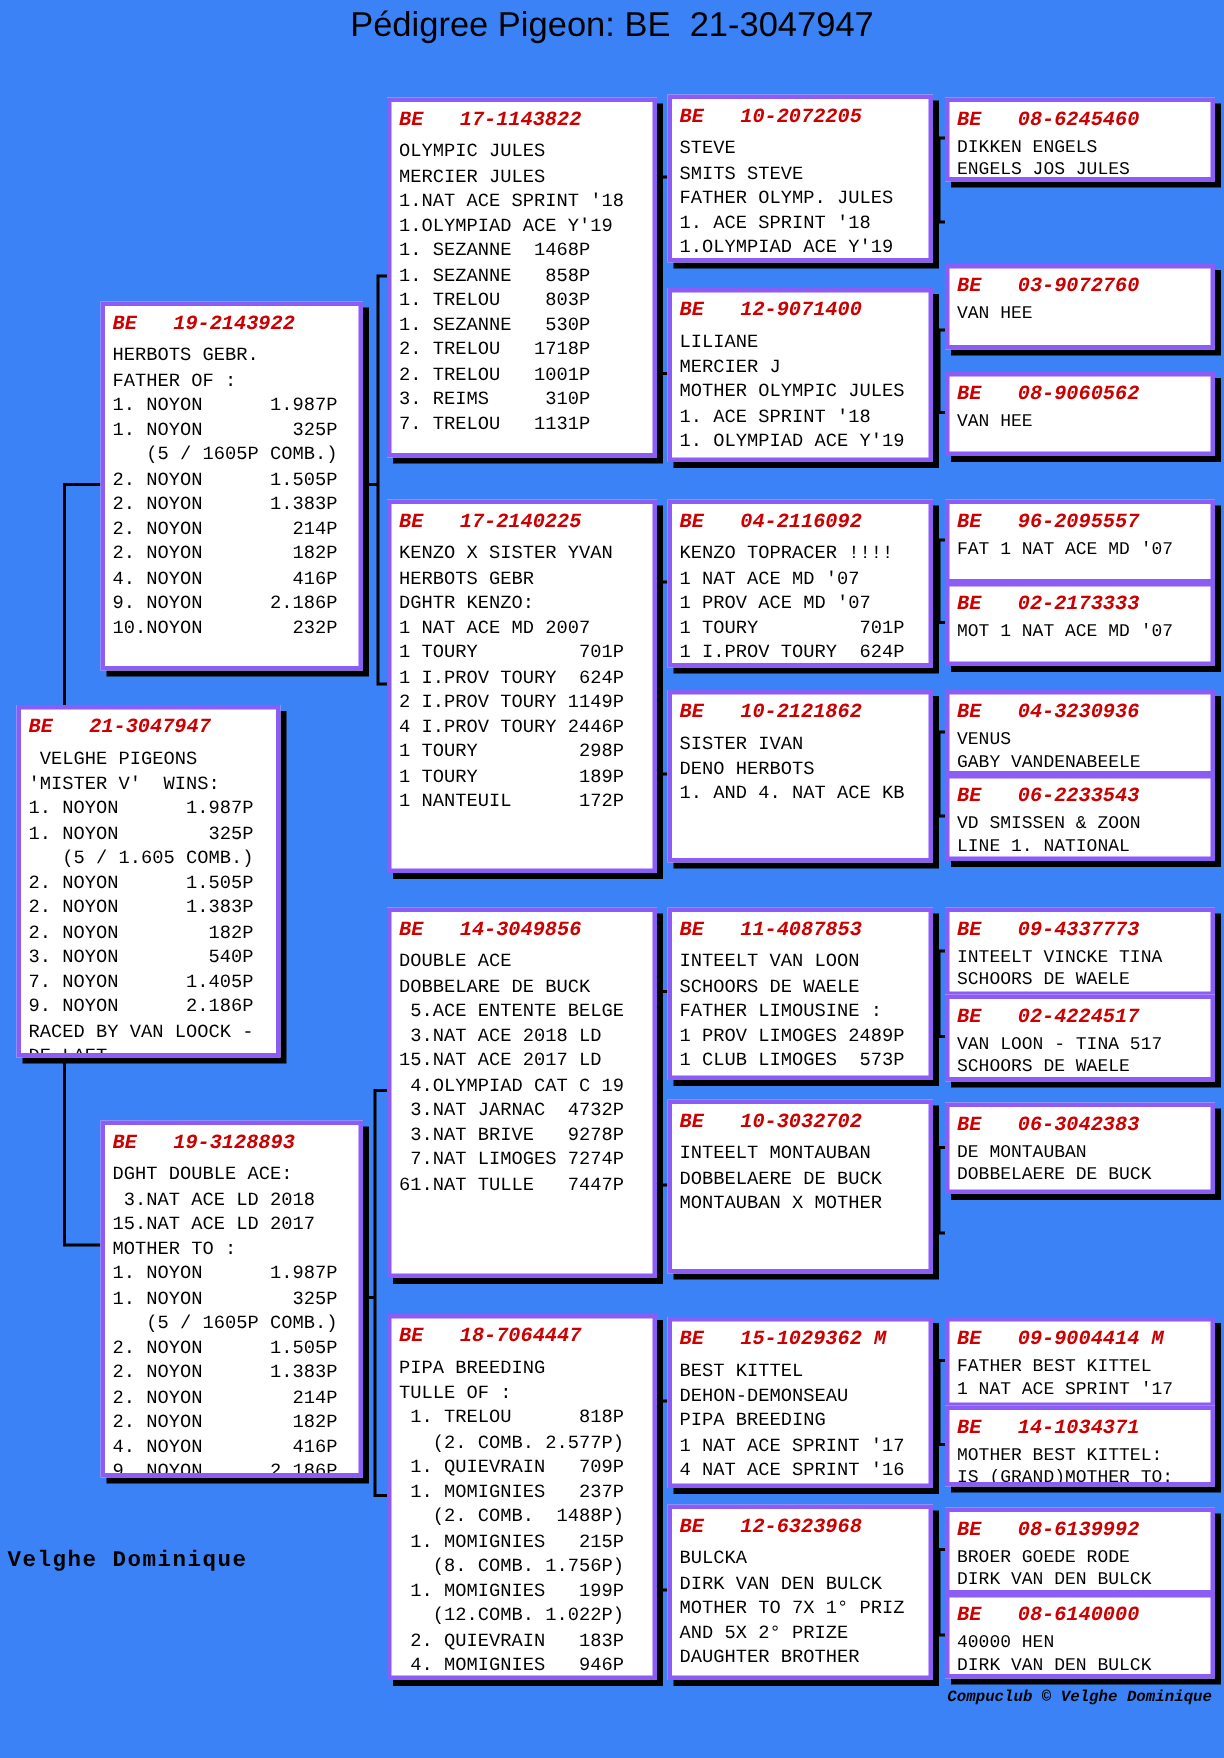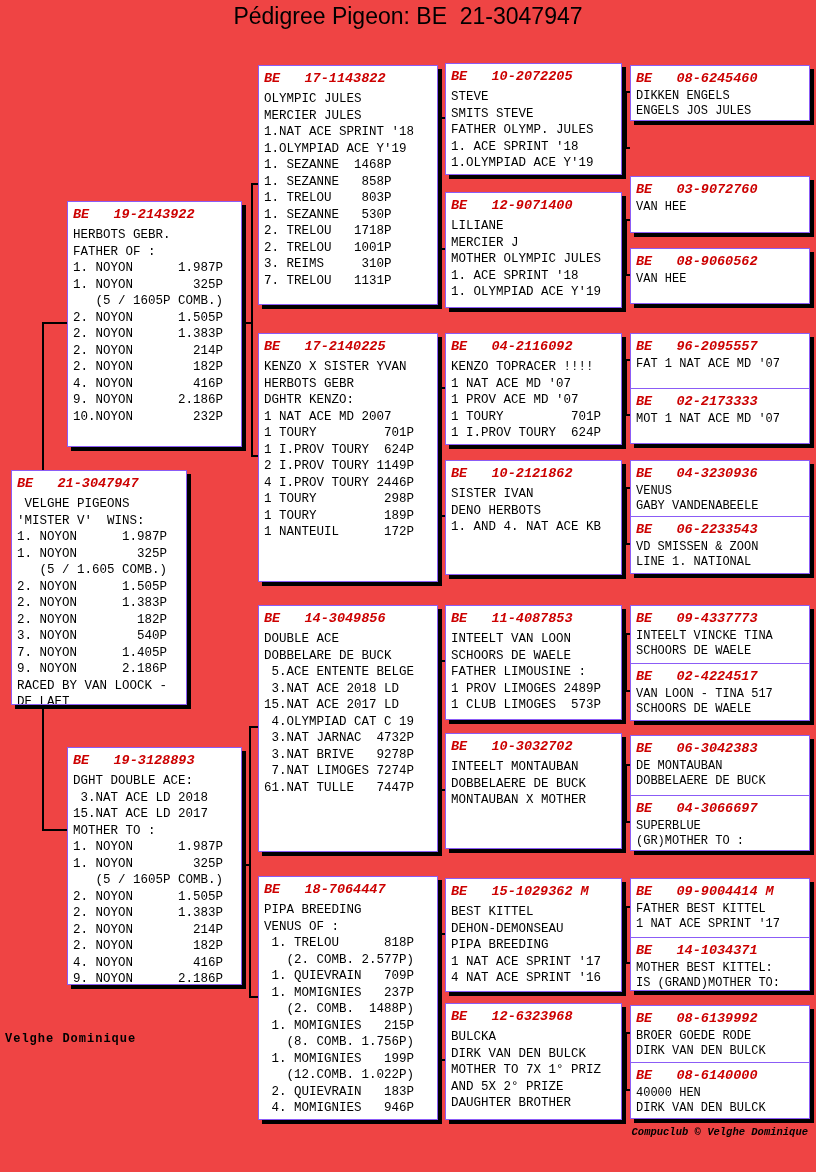--- a/index.html
+++ b/index.html
@@ -1,40 +1,40 @@
 <!DOCTYPE html>
 <html><head>
 <meta charset="utf-8">
 <style>
   html,body { margin:0; padding:0; background:#ffffff; }
   .page {
-    position:relative; width:816px; height:1172px; background:#ef4444;
+    position:relative; width:816px; height:1172px; background:#3b82f6;
     font-family:"Liberation Mono", monospace; overflow:hidden;
   }
   .title {
     position:absolute; top:3px; left:0; width:100%; text-align:center;
     font-family:"Liberation Sans", sans-serif; font-size:23px; color:#000;
     white-space:pre;
   }
   .connectors { position:absolute; left:0; top:0; z-index:0; }
   .box {
-    position:absolute; background:#fff; border:1px solid #8b5cf6;
+    position:absolute; background:#fff; border:3px solid #8b5cf6;
     box-shadow:4px 4px 0 0 #000; padding:4px 3px 0 5px;
     box-sizing:border-box; z-index:1; overflow:hidden;
   }
   .ring {
     color:#cc0000; font-weight:bold; font-style:italic; font-size:13.5px;
     white-space:pre; line-height:18px; margin-bottom:3px;
   }
   .box-line { white-space:pre; font-size:12.5px; line-height:16.5px; color:#000; }
   .box.small .box-line { line-height:15px; font-size:12px; }
   .box.small .ring { margin-bottom:1px; }
   .signature {
     position:absolute; left:5px; top:1032px; font-weight:bold;
-    font-size:12px; letter-spacing:1px; color:#000; white-space:pre;
+    font-size:15px; letter-spacing:1px; color:#000; white-space:pre;
   }
   .credit {
     position:absolute; right:8px; top:1126px; font-size:10.5px;
     font-style:italic; font-weight:bold; color:#000; white-space:pre;text-align:right;
   }
 </style>
 </head>
 <body>
 
 <div class="page">
@@ -159,21 +159,21 @@
         <div class="box-line"> 3.NAT JARNAC  4732P</div>
         <div class="box-line"> 3.NAT BRIVE   9278P</div>
         <div class="box-line"> 7.NAT LIMOGES 7274P</div>
         <div class="box-line">61.NAT TULLE   7447P</div>
       </div>
   </div>
   <div class="box" style="left:258px;top:876px;width:180px;height:244px">
     <div class="ring">BE   18-7064447</div>
     <div class="box-body">
         <div class="box-line">PIPA BREEDING</div>
-        <div class="box-line">VENUS OF :</div>
+        <div class="box-line">TULLE OF :</div>
         <div class="box-line"> 1. TRELOU      818P</div>
         <div class="box-line">   (2. COMB. 2.577P)</div>
         <div class="box-line"> 1. QUIEVRAIN   709P</div>
         <div class="box-line"> 1. MOMIGNIES   237P</div>
         <div class="box-line">   (2. COMB.  1488P)</div>
         <div class="box-line"> 1. MOMIGNIES   215P</div>
         <div class="box-line">   (8. COMB. 1.756P)</div>
         <div class="box-line"> 1. MOMIGNIES   199P</div>
         <div class="box-line">   (12.COMB. 1.022P)</div>
         <div class="box-line"> 2. QUIEVRAIN   183P</div>
@@ -317,27 +317,20 @@
         <div class="box-line">SCHOORS DE WAELE</div>
       </div>
   </div>
   <div class="box small" style="left:630px;top:735px;width:180px;height:61px">
     <div class="ring">BE   06-3042383</div>
     <div class="box-body">
         <div class="box-line">DE MONTAUBAN</div>
         <div class="box-line">DOBBELAERE DE BUCK</div>
       </div>
   </div>
-  <div class="box small" style="left:630px;top:795px;width:180px;height:56px">
-    <div class="ring">BE   04-3066697</div>
-    <div class="box-body">
-        <div class="box-line">SUPERBLUE</div>
-        <div class="box-line">(GR)MOTHER TO :</div>
-      </div>
-  </div>
   <div class="box small" style="left:630px;top:878px;width:180px;height:60px">
     <div class="ring">BE   09-9004414 M</div>
     <div class="box-body">
         <div class="box-line">FATHER BEST KITTEL</div>
         <div class="box-line">1 NAT ACE SPRINT '17</div>
       </div>
   </div>
   <div class="box small" style="left:630px;top:937px;width:180px;height:54px">
     <div class="ring">BE   14-1034371</div>
     <div class="box-body">

